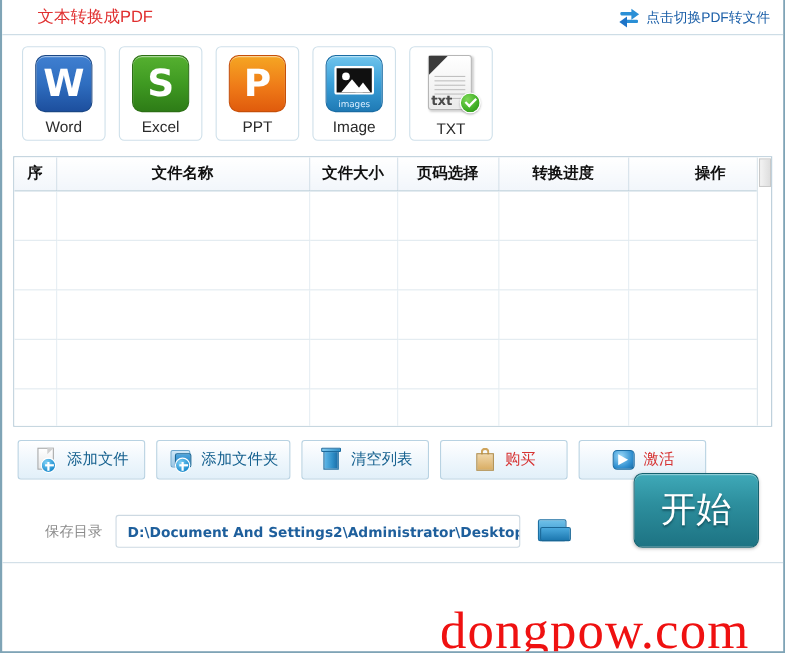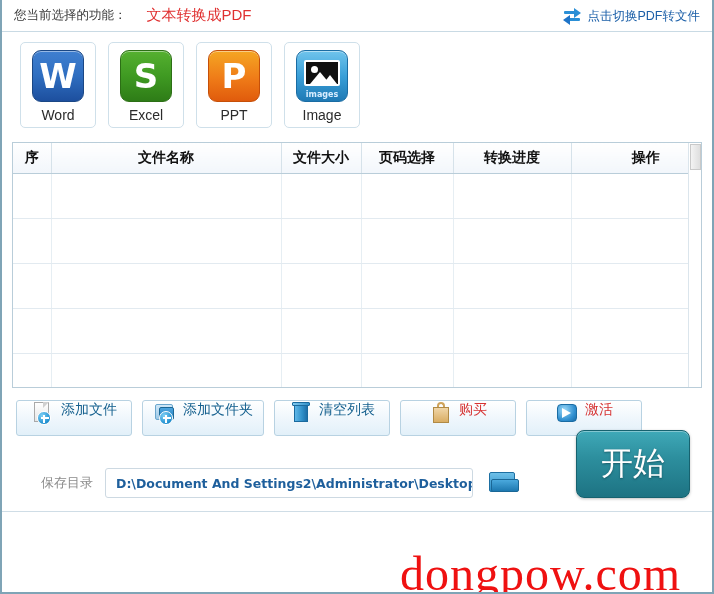--- a/index.html
+++ b/index.html
@@ -160,21 +160,21 @@
     border-left: 10px solid transparent; border-right: 10px solid transparent;
     border-bottom: 12px solid #ffffff;
   }
   .img-frame .mt2 {
     position:absolute; right: 1px; bottom: 0; width: 0; height: 0;
     border-left: 7px solid transparent; border-right: 7px solid transparent;
     border-bottom: 9px solid #ffffff;
   }
   .img-sub {
     position: absolute; bottom: 2px; left: 0; right: 0;
-    text-align: center; font-size: 8px; color: #d9eeff; font-weight: bold;
+    text-align: center; font-size: 8px; color: #d9eeff; font-weight: normal;
   }
 
   .g-txt {
     width: 50px; height: 54px; position: relative;
   }
   .txt-page {
     position: absolute; left: 4px; top: 0; width: 40px; height: 50px;
     background: linear-gradient(180deg,#ffffff,#ebebeb);
     border: 1px solid #b6b6b6; border-radius: 3px;
     box-shadow: 1px 1px 2px rgba(0,0,0,.18);
@@ -243,21 +243,21 @@
   }
 
   
   .actions {
     display: flex; gap: 10px; padding: 12px 0 0 14px;
   }
   .abtn {
     height: 36px; min-width: 116px;
     border: 1px solid #b8d2e2; border-radius: 3px;
     background: linear-gradient(180deg,#ffffff 0%,#eef6fc 55%,#e2f0f9 100%);
-    display: flex; justify-content: center; gap: 6px;
+    display: flex; align-items: center; justify-content: center; gap: 6px;
     padding: 0 10px; cursor: pointer;
     box-shadow: inset 0 1px 0 #ffffff;
   }
   .abtn .lbl { font-size: 14px; color: #16618f; font-family: "DejaVu Sans", sans-serif; }
   .abtn .lbl.red { color: #d63333; }
 
   .ic { width: 24px; height: 24px; position: relative; flex: 0 0 auto; }
   .ic-file .pg {
     position:absolute; left: 3px; top: 1px; width: 15px; height: 20px;
     background: linear-gradient(180deg,#ffffff,#e6e6e6);
@@ -381,21 +381,20 @@
     background: #cfdde6;
   }
 </style>
 </head>
 <body>
 
 <div id="app">
 
 
   <div class="subheader">
-    <span class="func-label">您当前选择的功能：</span>
     <span class="func-value">文本转换成PDF</span>
     <div class="switch-link">
       <span class="swap-icon">
         <span class="a"></span>
           <span class="ah"></span>
         <span class="b"></span>
           <span class="bh"></span>
       </span>
       <span class="switch-text">点击切换PDF转文件</span>
     </div>
@@ -429,20 +428,36 @@
         <div class="img-frame">
           <div class="sun"></div>
             <div class="mt2"></div>
             <div class="mt"></div>
         </div>
         <div class="img-sub">images</div>
       </div>
       <div class="cap">Image</div>
     </div>
 
+    <div class="fmt">
+      <div class="g-txt">
+        <div class="txt-page">
+          <div class="ln" style="margin-top:18px"></div>
+            <div class="ln"></div>
+            <div class="ln"></div>
+          <div class="ln"></div>
+            <div class="ln"></div>
+            <div class="ln"></div>
+        </div>
+        <div class="txt-fold"></div>
+        <div class="txt-label">txt</div>
+        <div class="txt-check"></div>
+      </div>
+      <div class="cap">TXT</div>
+    </div>
 
   </div>
 
   <div class="table-wrap">
     <table class="grid">
       <colgroup>
         <col style="width:38px">
           <col>
           <col style="width:80px">
         <col style="width:92px">

